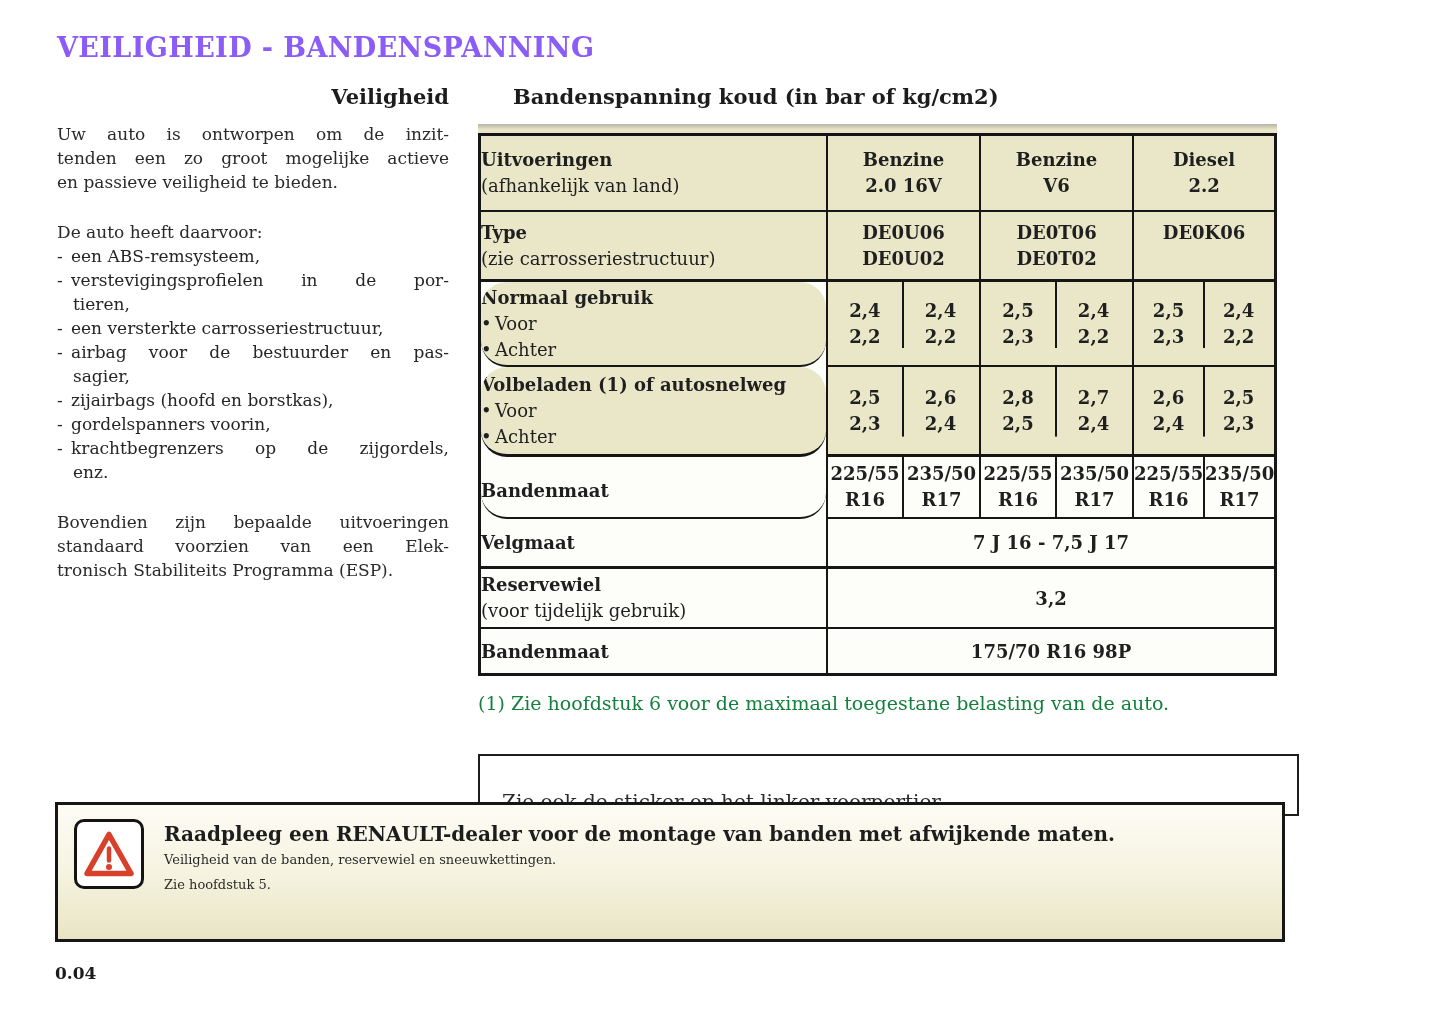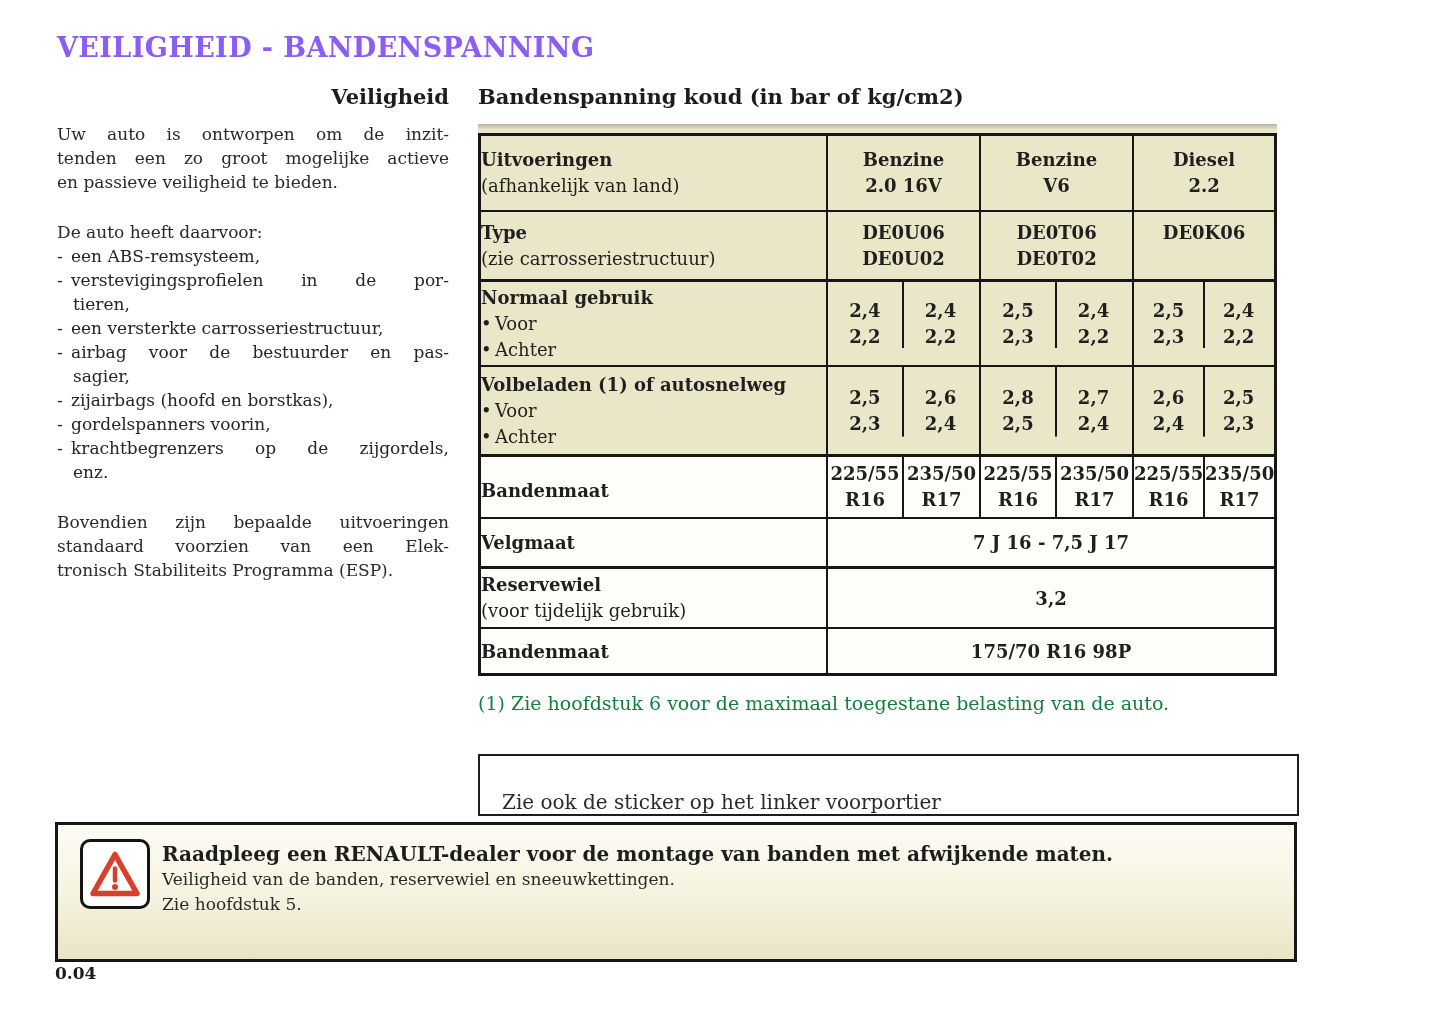--- a/index.html
+++ b/index.html
@@ -16,60 +16,60 @@
   
   .left-col { position:absolute; left:57px; top:84px; width:392px; }
   .sec-h { font-size:21px; font-weight:bold; color:#1c1c1c; margin-bottom:13px;text-align:right; }
   .line { font-size:17px; line-height:24px; color:#2a2a2a; }
   .st { text-align:justify; text-align-last:justify; }
   .pgap { margin-top:26px; }
   .cont { padding-left:16px; }
   .li-line { font-size:17px; line-height:24px; }
   
   .right-col { position:absolute; left:478px; top:84px; width:806px; }
-  .rc-h { font-size:21px; font-weight:bold; color:#1c1c1c; }
+  .rc-h { font-size:21px; font-weight:bold; color:#1c1c1c;margin-left:35px; }
   .scan-cap { margin-top:15px; width:799px; height:9px;
     background:linear-gradient(#b7b4a7, #eae7c9 65%); }
   table.tp {
     border-collapse:separate; border-spacing:0; table-layout:fixed;
     width:793px; border:3px solid #161616; background:#fdfdfa;
   }
   table.tp td { padding:0; font-size:18px; vertical-align:middle;
     border-bottom:2px solid #161616; color:#1f1f1f; overflow:hidden; }
   tr.lastrow td { border-bottom:none; }
   tr.thickb td { border-bottom-width:3px; }
   tr.beige td { background-color:#eae7c9; }
   tr.white td { background-color:#fdfdfa; }
   td.bl2 { border-left:2px solid #161616; }
   td.lbl { padding:6px 12px; text-align:left; vertical-align:middle; }
-  td.lbl-top { vertical-align:top; }
+  td.lbl-top { vertical-align:top;border-radius:26px; }
   .b { font-weight:bold; }
   .c { text-align:center; }
   .vline { line-height:26px; height:26px; }
   td.num { vertical-align:bottom; padding-bottom:4px; text-align:center; font-weight:bold; }
   td.sub2 { background-image:linear-gradient(#161616,#161616);
     background-repeat:no-repeat; background-position:left top; background-size:2px 80%; }
   .bu { display:inline-block; width:14px; }
   
   .footnote { margin-top:16px; font-size:19px; color:#15803d; }
   .sticker-box { margin-top:40px; width:795px; height:58px;
     border:2px solid #1d1d1d; background:#ffffff;
     display:flex; align-items:flex-end; padding-left:22px; font-size:20px; color:#2a2a2a; }
   
   .warning-box {
-    position:absolute; left:55px; top:822px; width:1192px; height:106px;
+    position:absolute; left:55px; top:802px; width:1192px; height:106px;
     border:3px solid #161616;
     background:linear-gradient(180deg,#fdfcf5 0%,#f6f3e0 50%,#e8e5c5 100%);
-    display:flex; padding:14px 22px; gap:12px;
+    display:flex; padding:14px 16px; gap:20px;
   }
   .icon-box { width:64px; height:64px; background:#ffffff; border:3px solid #141414;
     border-radius:10px; display:flex; align-items:center; justify-content:center; flex:none; }
   .w-text { padding-top:3px; }
   .w-l1 { font-size:20px; font-weight:bold; line-height:25px; color:#1d1d1d; }
-  .w-l2, .w-l3 { font-size:17px; line-height:25px; color:#2a2a2a; }
+  .w-l2, .w-l3 { font-size:13px; line-height:25px; color:#2a2a2a; }
   .page-num { position:absolute; left:55px; top:963px; font-size:17px; font-weight:bold; color:#1c1c1c; }
 </style>
 </head>
 <body>
 
 <div class="page-title">VEILIGHEID - BANDENSPANNING</div>
 
 <div class="left-col">
   <div class="sec-h">Veiligheid</div>
 

